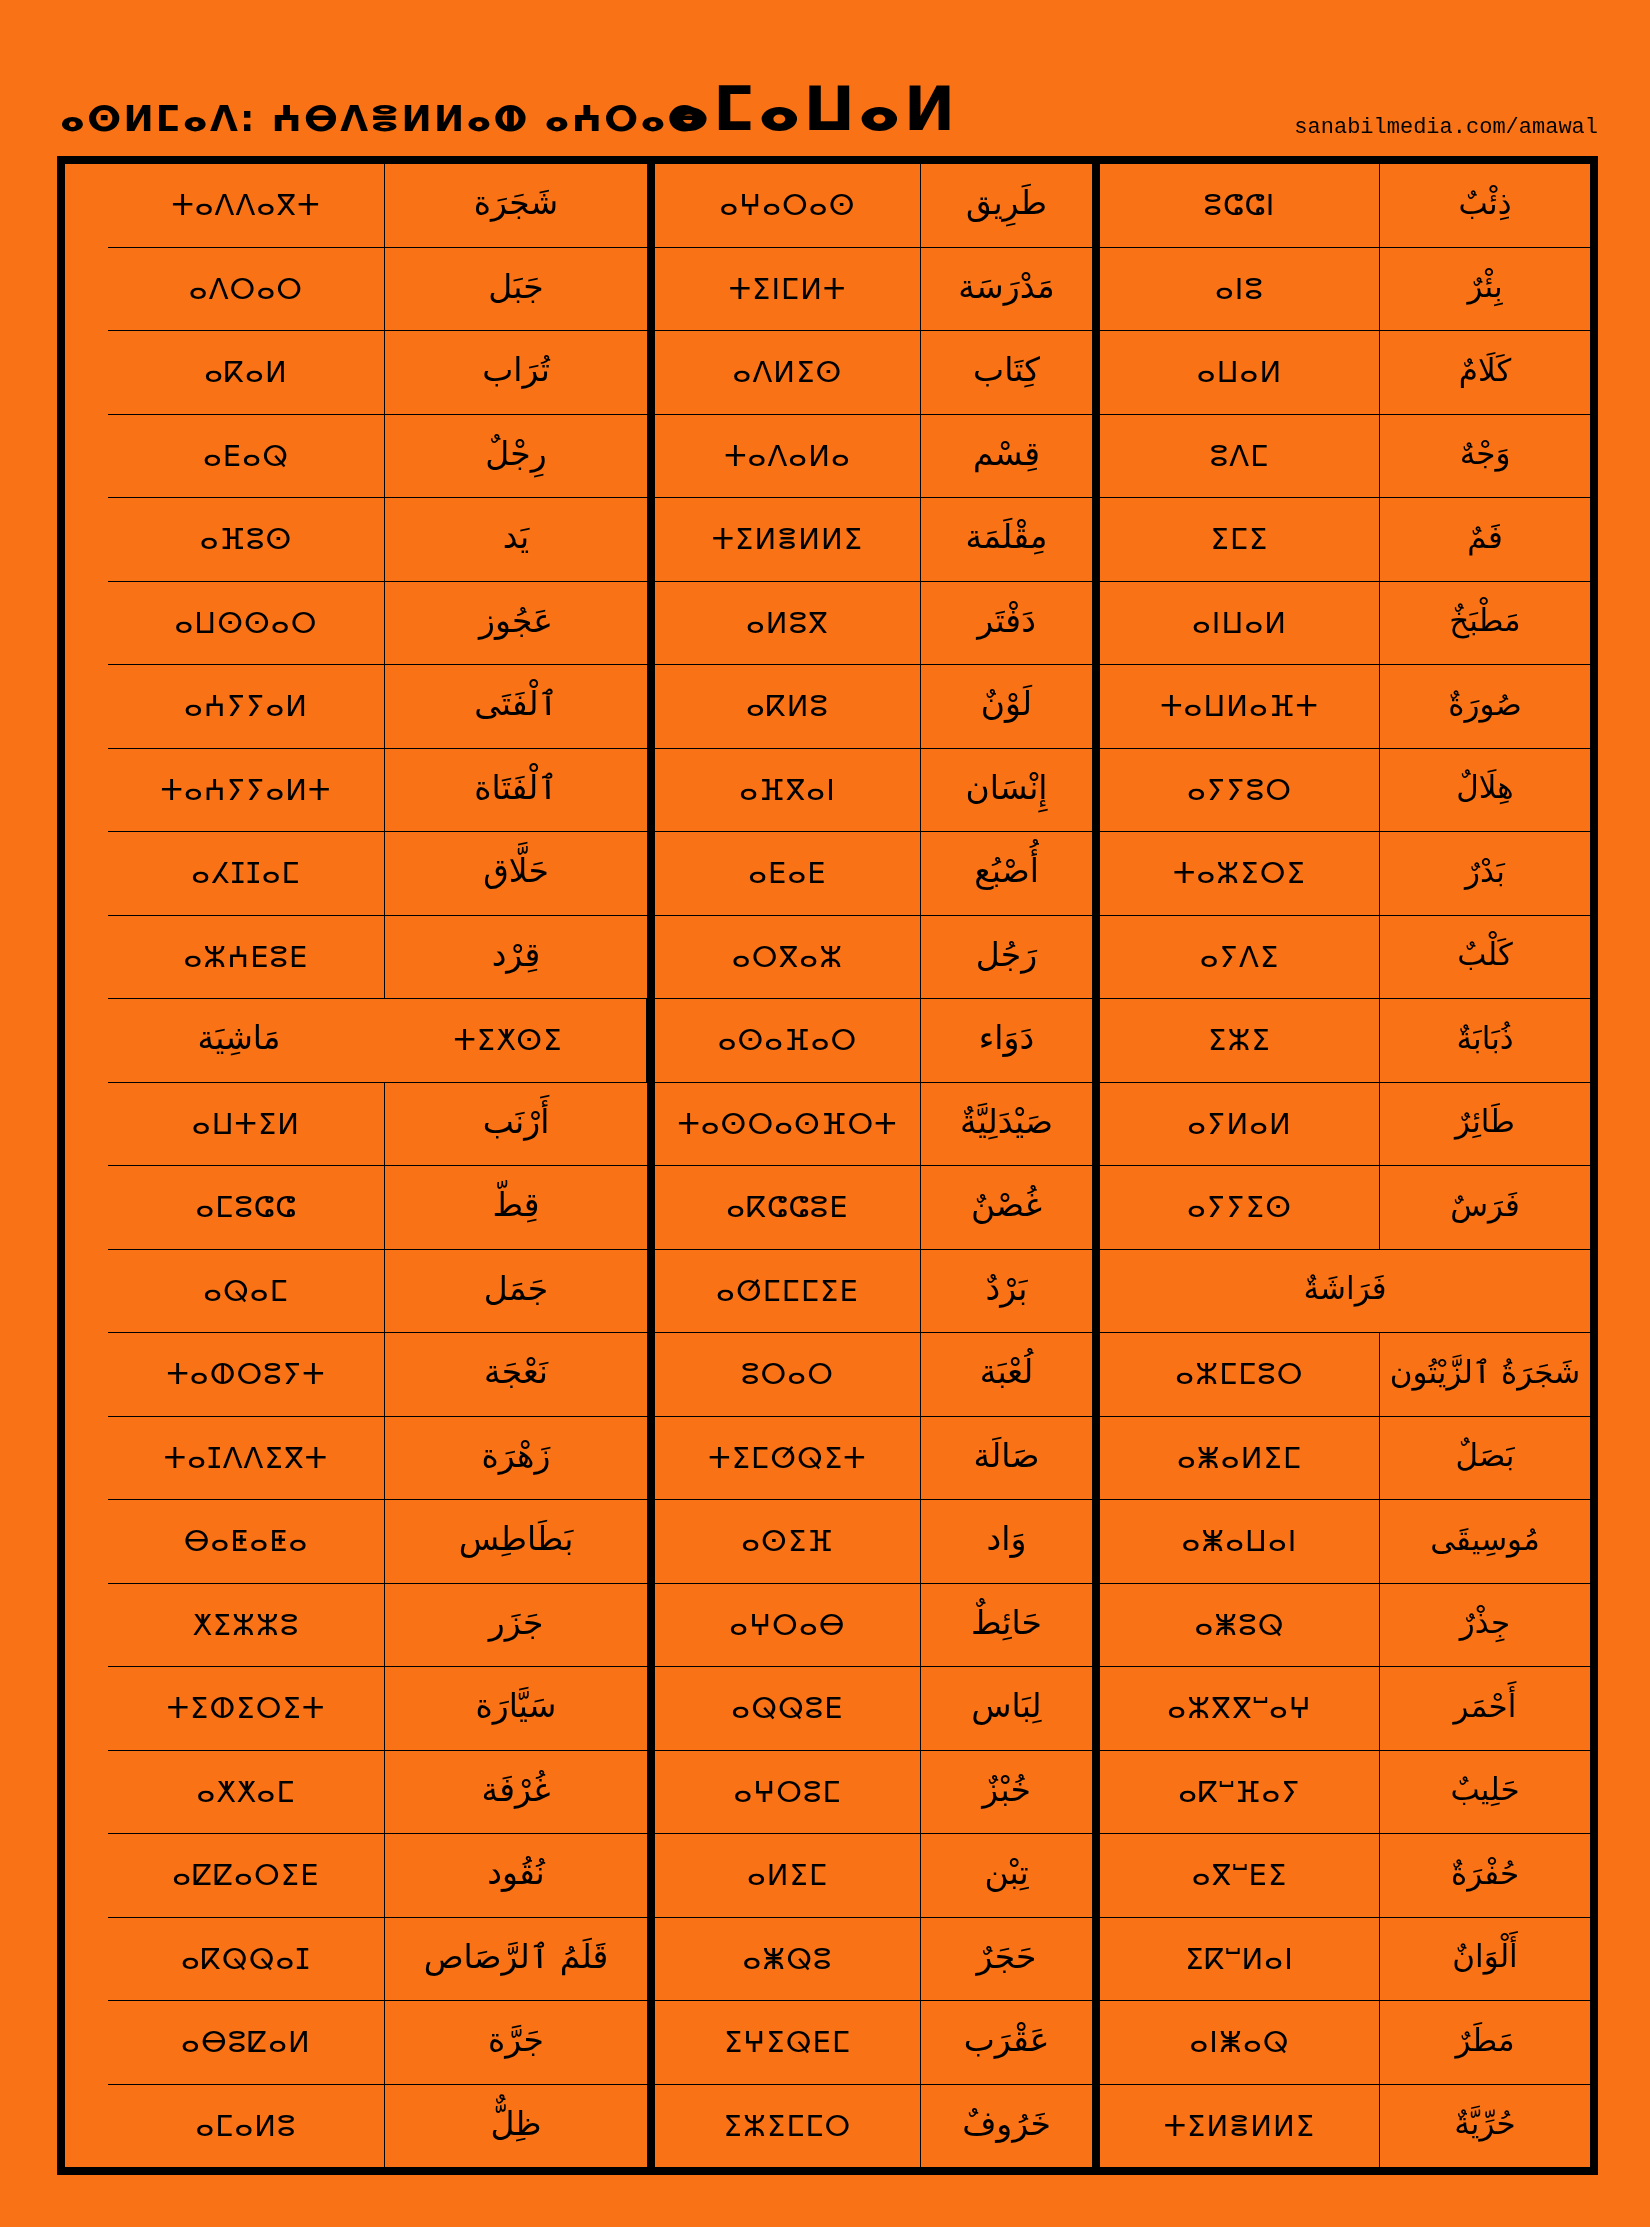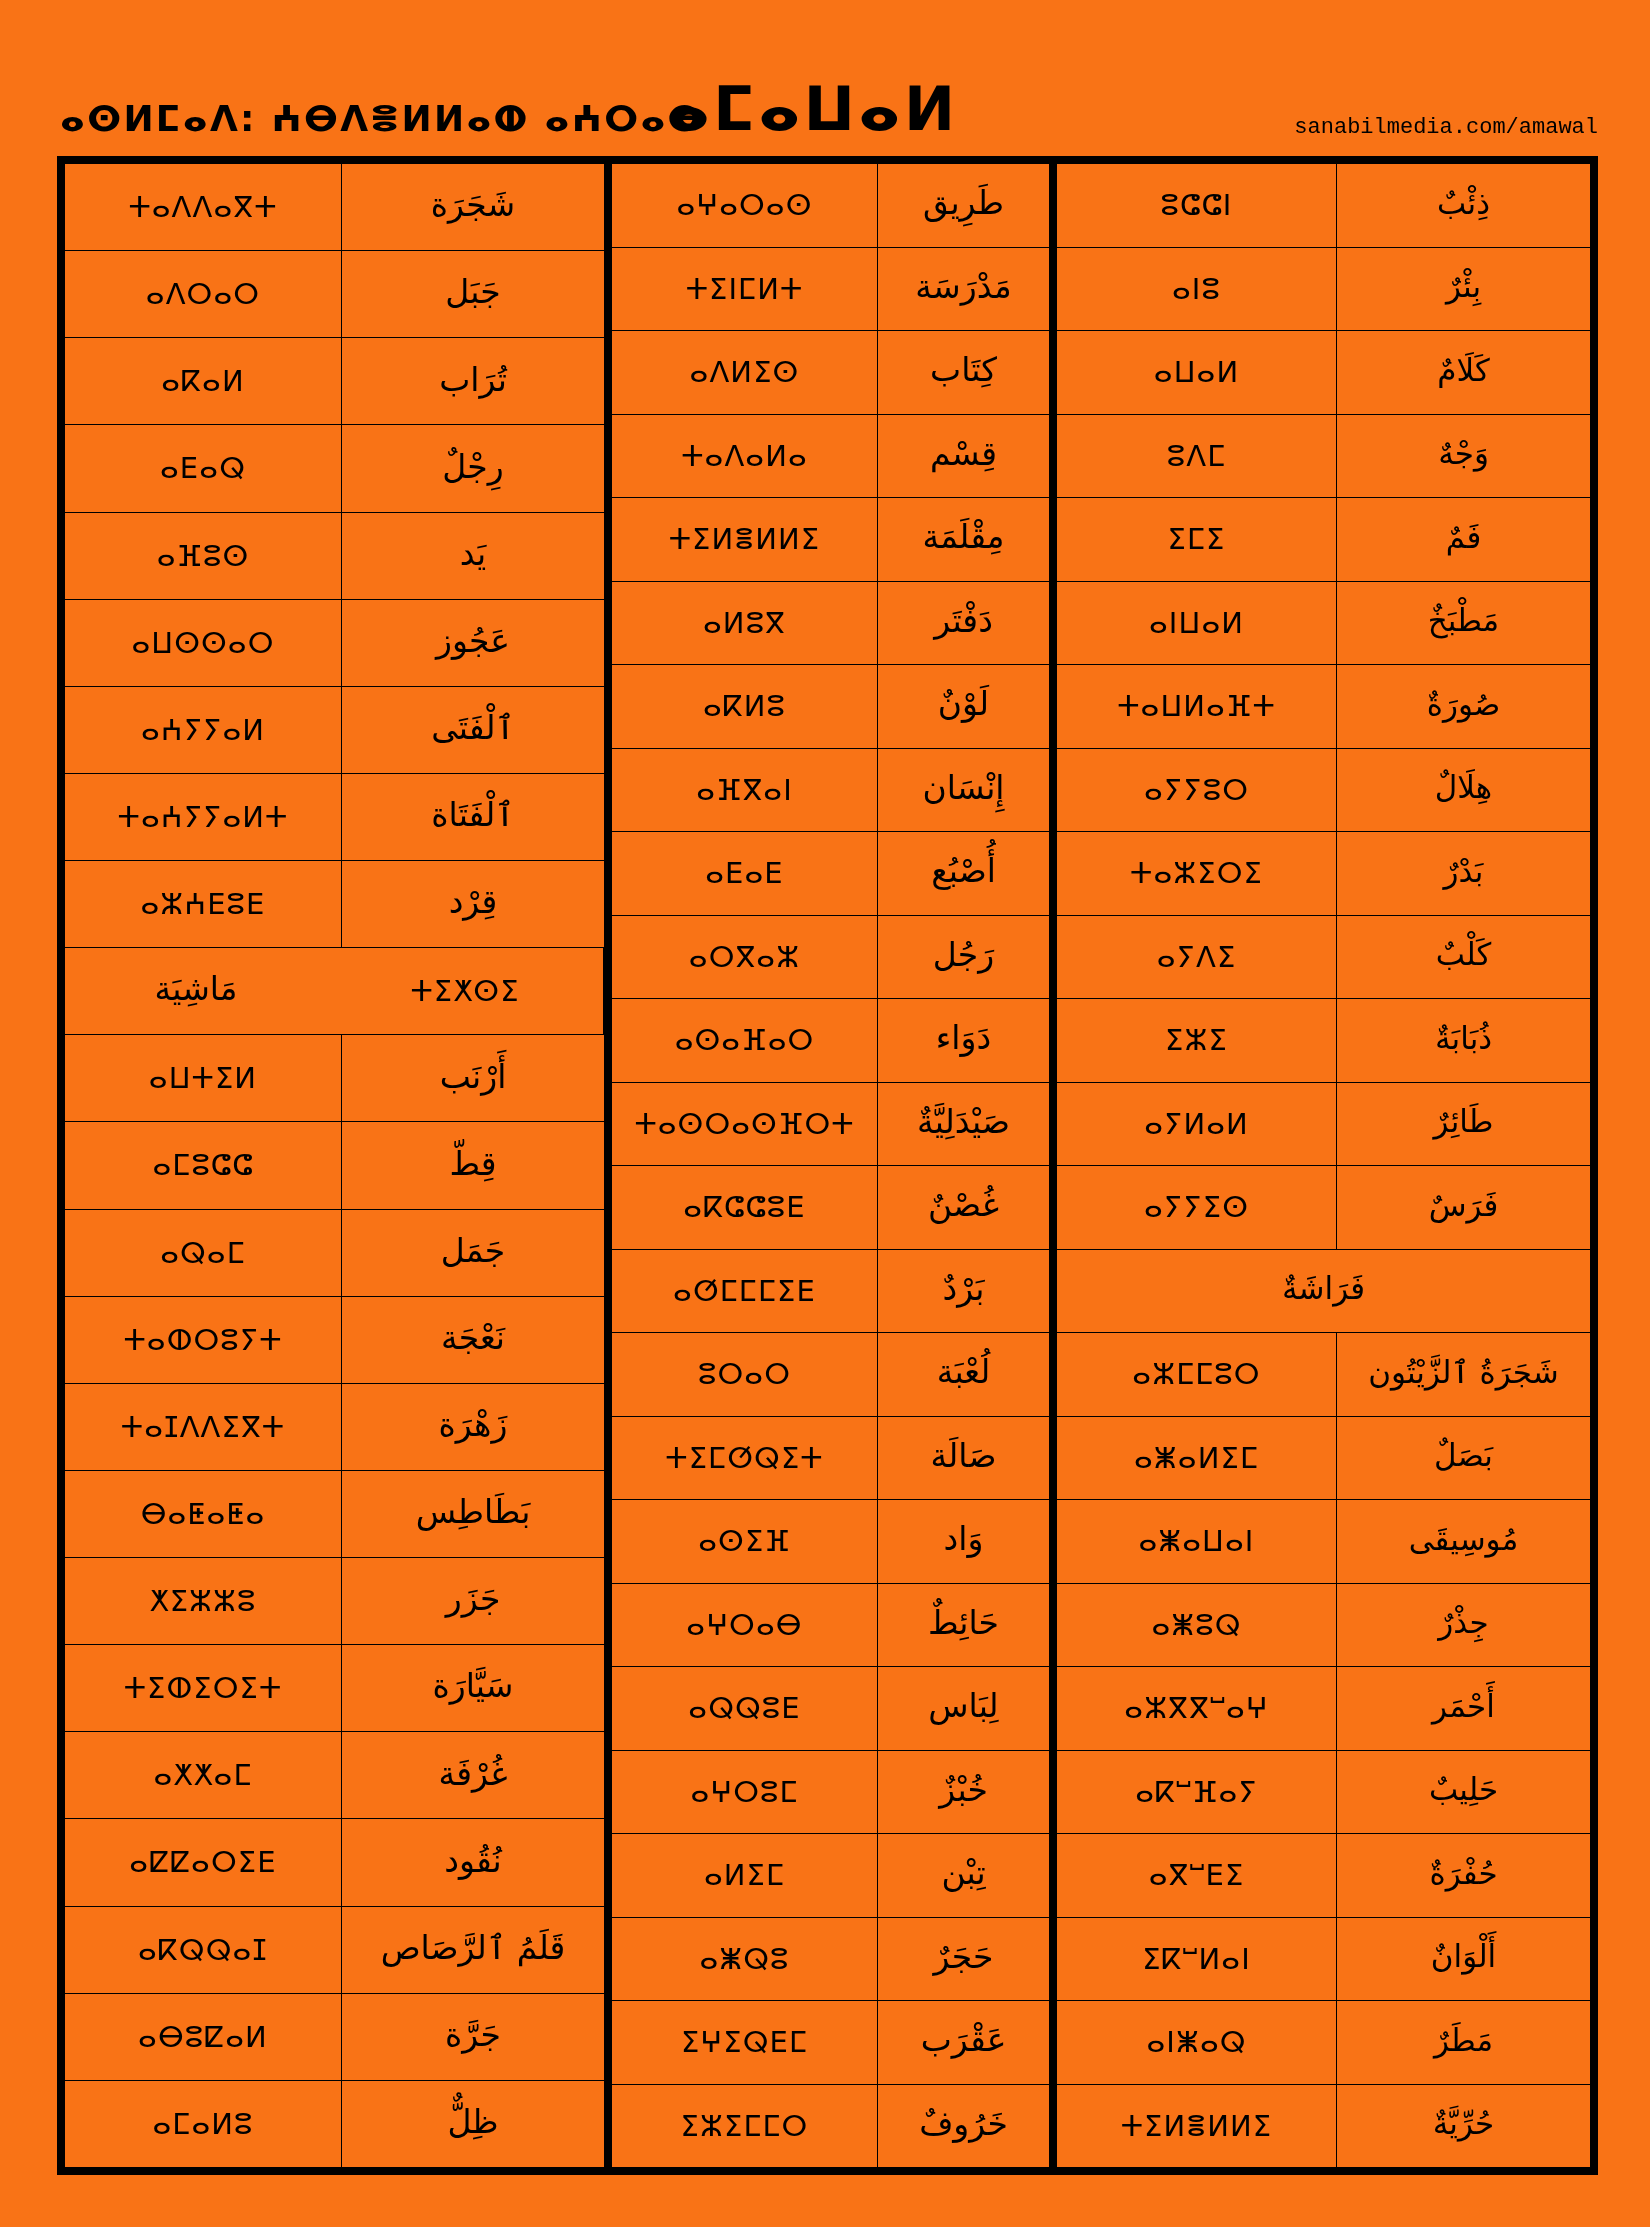--- a/index.html
+++ b/index.html
@@ -31,21 +31,21 @@
   }
   
   .vtable{
     position:absolute;left:57px;top:156px;
     width:1541px;height:2019px;
     border:8px solid #000;
     box-sizing:border-box;
     display:flex;
   }
   .col-group{display:flex;flex-direction:column;height:100%;}
-  .g1{width:539px;}
+  .g1{width:539px;padding-left:43px;}
   .g2{width:437px;}
   .g3{width:541px;flex:1;}
   .vsep{width:8px;background:#000;height:100%;}
   .vrow{flex:1;display:flex;border-bottom:1.7px solid #000;box-sizing:border-box;}
   .col-group .vrow:last-child{border-bottom:none;}
   .cell{
     display:flex;align-items:center;justify-content:center;
     box-sizing:border-box;overflow:hidden;white-space:nowrap;
   }
   .tif{
@@ -104,20 +104,24 @@
         </div>
         <div class="vrow">
           <div class="cell tif">ⴰⵄⵢⵢⴰⵍ</div>
           <div class="cell ar">ٱلْفَتَى</div>
         </div>
         <div class="vrow">
           <div class="cell tif">ⵜⴰⵄⵢⵢⴰⵍⵜ</div>
           <div class="cell ar">ٱلْفَتَاة</div>
         </div>
         <div class="vrow">
+          <div class="cell tif">ⴰⵃⵊⵊⴰⵎ</div>
+          <div class="cell ar">حَلَّاق</div>
+        </div>
+        <div class="vrow">
           <div class="cell tif">ⴰⵣⵄⴹⵓⴹ</div>
           <div class="cell ar">قِرْد</div>
         </div>
         <div class="vrow">
           <div class="cell ar">مَاشِيَة</div>
           <div class="cell tif">ⵜⵉⵅⵙⵉ</div>
         </div>
         <div class="vrow">
           <div class="cell tif">ⴰⵡⵜⵉⵍ</div>
           <div class="cell ar">أَرْنَب</div>

